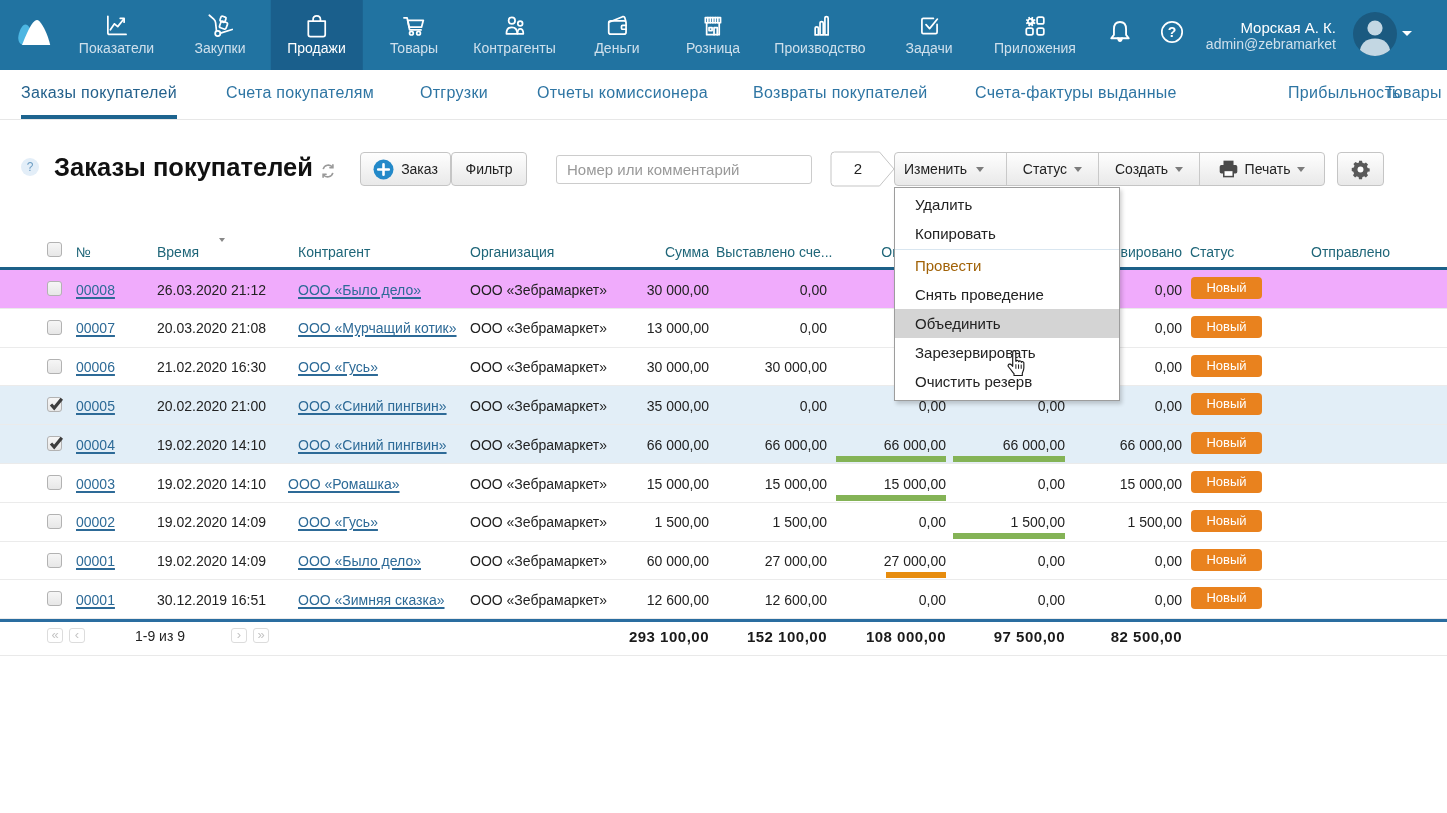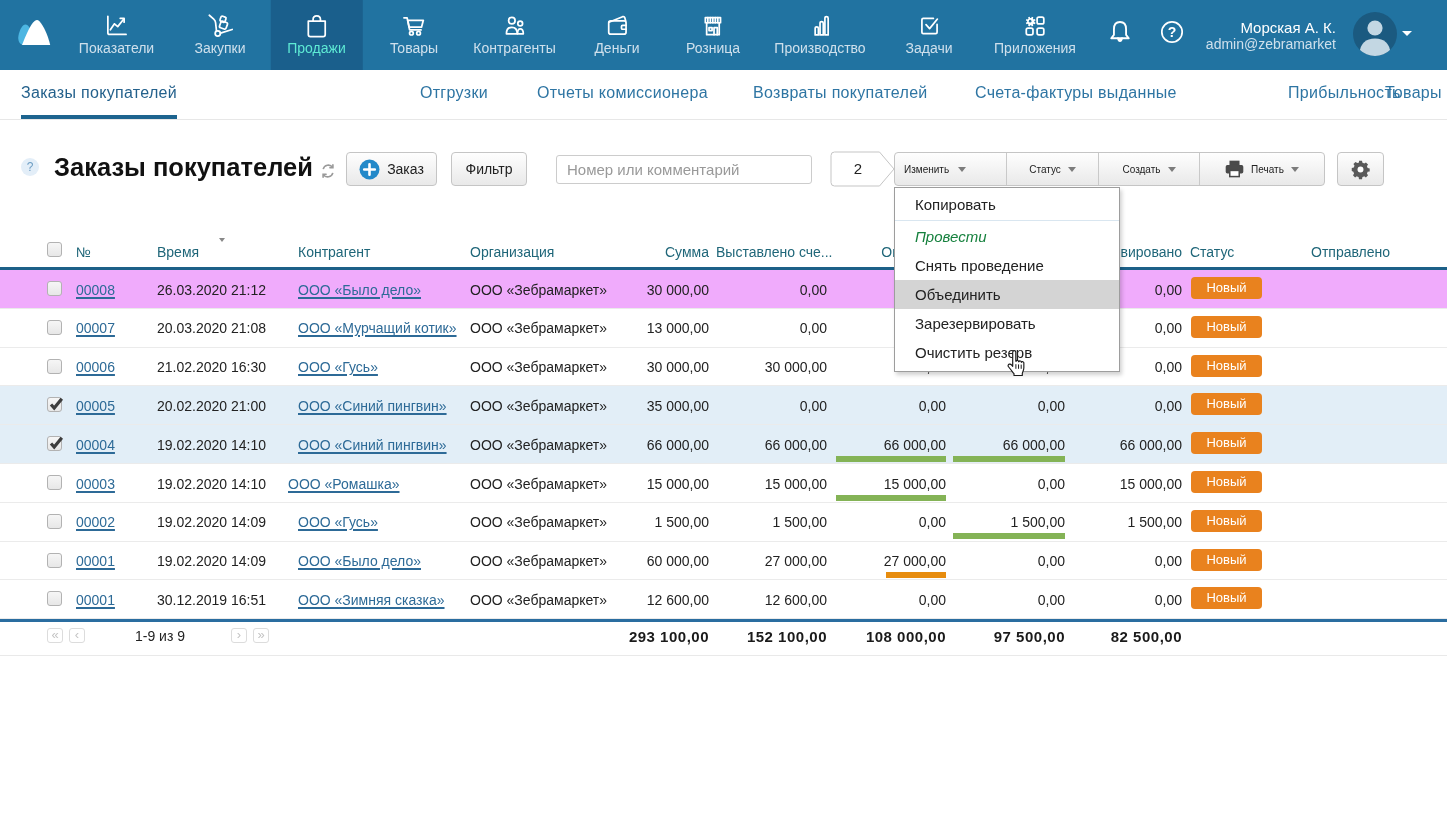--- a/index.html
+++ b/index.html
@@ -5,21 +5,21 @@
 * { margin:0; padding:0; box-sizing:border-box; }
 html,body { width:1447px; height:813px; overflow:hidden; }
 body { font-family:"Liberation Sans",sans-serif; background:#fff; position:relative; }
 
 
 .topnav { position:absolute; left:0; top:0; width:1447px; height:70px; background:#2173a1; }
 .nitem { position:absolute; top:0; height:70px; transform:translateX(-50%); text-align:center; color:#c8dcEA; }
 .nitem .nicon { display:block; margin:13px auto 2px; }
 .nlabel { font-size:14px; line-height:15px; color:#cfe0ec; white-space:nowrap; }
 .nitem.active { background:#1a5f8c; padding:0 17px; }
-.nitem.active .nlabel { color:#5eead4; }
+.nitem.active .nlabel { color:#ffffff; }
 .logo { position:absolute; left:17px; top:19px; }
 .bell { position:absolute; left:1106px; top:19px; }
 .helpc { position:absolute; left:1159px; top:19px; }
 .uname { position:absolute; right:111px; top:20px; color:#fff; font-size:15px; text-align:right; line-height:15px; white-space:nowrap; }
 .umail { position:absolute; right:111px; top:36px; color:#cfe0ec; font-size:14px; text-align:right; white-space:nowrap; }
 .avatar { position:absolute; left:1353px; top:12px; width:44px; height:44px; border-radius:50%; background:#1b5a80; overflow:hidden; }
 .ucaret { position:absolute; left:1402px; top:31px; width:0; height:0; border-left:5px solid transparent; border-right:5px solid transparent; border-top:5px solid #fff; }
 
 
 .tabbar { position:absolute; left:0; top:70px; width:1447px; height:50px; background:#fff; border-bottom:1px solid #e7e7e7; overflow:hidden; }
@@ -30,21 +30,21 @@
 .hq { position:absolute; left:21px; top:158px; width:18px; height:18px; border-radius:50%; background:#e3eef8; color:#6d9dc3; font-size:12px; text-align:center; line-height:18px; }
 h1 { position:absolute; left:54px; top:153px; font-size:25.5px; font-weight:bold; color:#111; white-space:nowrap; }
 .refresh { position:absolute; left:321px; top:164px; }
 .btn { position:absolute; top:152px; height:34px; border:1px solid #c5c5c5; border-radius:4px;
   background:linear-gradient(#fefefe,#e9e9e9); font-size:14px; color:#222;
   display:flex; align-items:center; justify-content:center; }
 .srch { position:absolute; left:556px; top:155px; width:256px; height:29px; border:1px solid #ccc; border-radius:3px; background:#fff; color:#999; font-size:15px; line-height:27px; padding-left:10px; }
 .tag2 { position:absolute; left:830px; top:151px; }
 .tag2 span { position:absolute; left:3px; top:0; width:50px; height:36px; text-align:center; line-height:36px; font-size:15px; color:#222; }
 .bgroup { position:absolute; left:894px; top:152px; height:34px; display:flex; border:1px solid #c5c5c5; border-radius:4px; background:linear-gradient(#fefefe,#e9e9e9); }
-.bseg { height:32px; display:flex; align-items:center; justify-content:center; font-size:10px; color:#222; border-right:1px solid #c9c9c9; }
+.bseg { height:32px; display:flex; align-items:center; justify-content:center; font-size:14px; color:#222; border-right:1px solid #c9c9c9; }
 .bseg:last-child { border-right:none; }
 .caret { display:inline-block; width:0; height:0; border-left:4.5px solid transparent; border-right:4.5px solid transparent; border-top:5px solid #7c7c7c; margin-left:7px; }
 .gearbtn { left:1337px; width:47px; }
 
 
 .thead { position:absolute; left:0; top:233px; width:1447px; height:38px; font-size:14px; color:#1f6679; }
 .thead .hc { position:absolute; top:10.5px; white-space:nowrap; }
 .theadline { position:absolute; left:0; top:266.5px; width:1447px; height:3.5px; background:#1d6088; }
 .sortc { position:absolute; left:219px; top:238px; width:0; height:0; border-left:3.5px solid transparent; border-right:3.5px solid transparent; border-top:4.5px solid #888; }
 .trow { position:absolute; left:0; width:1447px; height:38.8px; border-bottom:1px solid #ebebeb; font-size:14px; color:#222; }
@@ -67,21 +67,21 @@
 
 .footline { position:absolute; left:0; top:619px; width:1447px; height:3px; background:#2a6da0; }
 .pgrow { position:absolute; left:0; top:622px; width:1447px; height:34px; border-bottom:1px solid #e9e9e9; }
 .pbtn { position:absolute; top:6px; width:16px; height:15px; border:1px solid #dcdcdc; border-radius:3px; color:#c4c4c4; font-size:13px; line-height:12px; text-align:center; background:#fff; }
 .pginfo { position:absolute; left:135px; top:6px; font-size:14px; color:#222; }
 .total { position:absolute; top:5.5px; font-size:15px; font-weight:bold; letter-spacing:0.5px; color:#1a1a1a; white-space:nowrap; }
 
 
 .menu { position:absolute; left:894px; top:187px; width:226px; background:#fff; border:1px solid #9d9d9d; box-shadow:2px 3px 4px rgba(0,0,0,0.18); padding:2px 0 4px; z-index:50; }
 .mitem { height:29px; line-height:29px; padding-left:20px; font-size:15px; color:#222; white-space:nowrap; }
-.mitem.dis { color:#15803d;font-style:italic; }
+.mitem.dis { color:#a16207; }
 .mitem.hl { background:#d4d4d4; }
 .mdiv { height:1px; background:#d9e6f0; margin:1px 0; }
 .cursor { position:absolute; left:1006px; top:350px; z-index:60; }
 </style></head>
 <body>
 
 <div class="topnav">
 <svg class="logo" width="34" height="27" viewBox="0 0 34 27">
   <path d="M7 26 C2.5 26 0.5 21.5 1.5 16.5 C2.5 11.5 5 5.5 8.5 5.5 C11.5 5.5 13.5 9 13.2 14.5 C12.9 19.5 11.5 26 7 26 Z" fill="#4db6e2"></path>
   <path d="M5 26 C8.7 16.5 13.4 5.2 17.7 1.9 C19.4 0.6 20.9 0.6 22.4 2.2 C26.8 6.9 31.4 17.5 33.2 26 Z" fill="#ffffff"></path>
@@ -186,37 +186,38 @@
 <div class="umail">admin@zebramarket</div>
 <div class="avatar"><svg width="44" height="44" viewBox="0 0 44 44">
   <circle cx="22" cy="16" r="7.6" fill="#c3d7e3"></circle>
   <path d="M6.5 41 Q8 26.5 22 26.5 Q36 26.5 37.5 41 L37 44 L7 44 Z" fill="#c3d7e3"></path>
 </svg></div>
 <div class="ucaret"></div>
 </div>
 
 <div class="tabbar">
 <a class="tab active" style="left:21px">Заказы покупателей</a>
+<a class="tab" style="left:226px">Счета покупателям</a>
 <a class="tab" style="left:420px">Отгрузки</a>
 <a class="tab" style="left:537px">Отчеты комиссионера</a>
 <a class="tab" style="left:753px">Возвраты покупателей</a>
 <a class="tab" style="left:975px">Счета-фактуры выданные</a>
 <a class="tab" style="left:1288px">Прибыльность</a>
 <a class="tab" style="left:1385px">Товары на реализации</a>
 </div>
 
 <div class="hq">?</div>
 <h1>Заказы покупателей</h1>
 <svg class="refresh" width="14" height="14" viewBox="0 0 14 14" fill="none" stroke="#9a9a9a" stroke-width="1.6">
   <path d="M2.2 5.2 A5.2 5.2 0 0 1 11.6 3.4"></path>
   <path d="M11.8 8.8 A5.2 5.2 0 0 1 2.4 10.6"></path>
   <path d="M11.9 0.8 v3 h-3" stroke-linecap="round"></path>
   <path d="M2.1 13.2 v-3 h3" stroke-linecap="round"></path>
 </svg>
-<div class="btn" style="left:346px;width:91px;">
+<div class="btn" style="left:360px;width:91px;">
   <svg width="21" height="21" viewBox="0 0 21 21" style="margin-right:7px">
       <circle cx="10.5" cy="10.5" r="10" fill="#2389c9"></circle>
       <path d="M10.5 5.2v10.6M5.2 10.5h10.6" stroke="#fff" stroke-width="2.6" stroke-linecap="round"></path>
     </svg>
   Заказ</div>
 <div class="btn" style="left:451px;width:76px;">Фильтр</div>
 <div class="srch">Номер или комментарий</div>
 
 <svg class="tag2" width="66" height="36" viewBox="0 0 66 36">
   <path d="M4.5 1 H49.5 L64 18 L49.5 35 H4.5 Q1 35 1 31.5 V4.5 Q1 1 4.5 1 Z" fill="#fff" stroke="#c5c5c5" stroke-width="1"></path>
@@ -402,20 +403,21 @@
   <span class="pbtn" style="left:231px">›</span>
   <span class="pbtn" style="left:253px">»</span>
   <span class="total" style="right:738px">293 100,00</span>
   <span class="total" style="right:620px">152 100,00</span>
   <span class="total" style="right:501px">108 000,00</span>
   <span class="total" style="right:382px">97 500,00</span>
   <span class="total" style="right:265px">82 500,00</span>
 </div>
 
 <div class="menu">
+<div class="mitem">Удалить</div>
 <div class="mitem">Копировать</div>
     <div class="mdiv"></div>
 <div class="mitem dis">Провести</div>
 <div class="mitem">Снять проведение</div>
 <div class="mitem hl">Объединить</div>
 <div class="mitem">Зарезервировать</div>
 <div class="mitem">Очистить резерв</div>
 </div>
 
 <svg class="cursor" width="21" height="28" viewBox="0 0 21 28">

